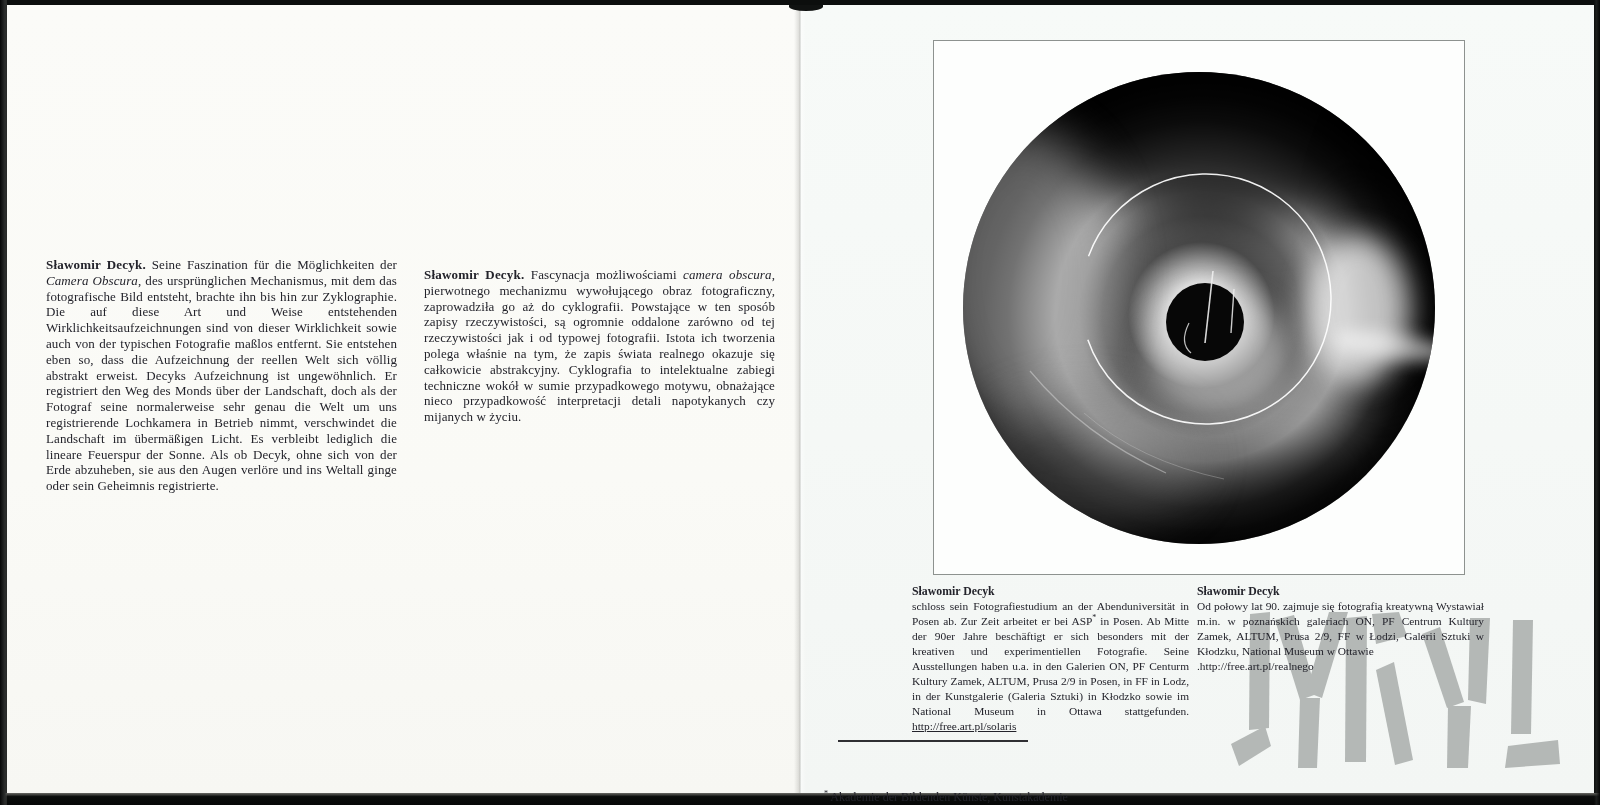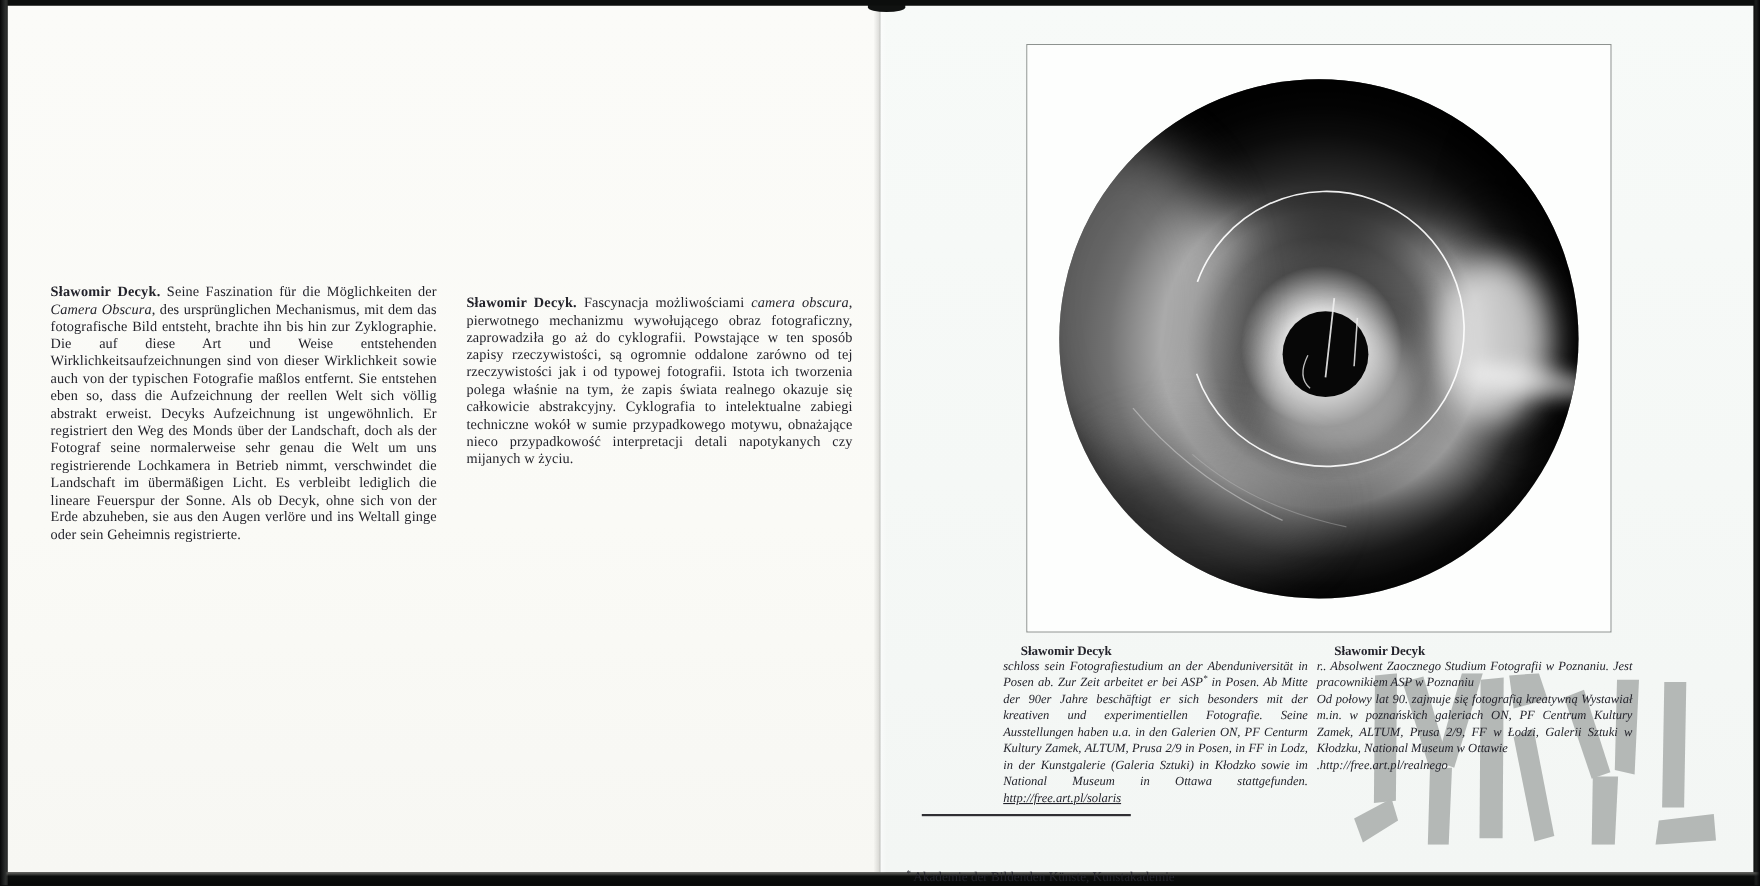--- a/index.html
+++ b/index.html
@@ -26,22 +26,22 @@
   .para-pl{left:424px;top:267px;width:351px;}
   .para b{letter-spacing:0.2px;}
   .em{font-style:italic;}
 
   .photo-frame{position:absolute;left:933px;top:40px;width:530px;height:533px;border:1px solid #8d928f;background:#fdfefd;box-sizing:content-box;}
   .photo-frame svg{display:block;width:530px;height:533px;}
 
   .bio{position:absolute;font-size:11.4px;line-height:15px;text-align:justify;z-index:3;}
   .bio-de{left:912px;top:584px;width:277px;}
   .bio-pl{left:1197px;top:584px;width:287px;}
-  .bio-heading{font-weight:bold;font-size:11.8px;margin-left:16px;}
-  .bio p{margin:0;font-style:italic;}
+  .bio-heading{font-weight:bold;font-size:11.8px;}
+  .bio p{margin:0;}
   .link-underline{text-decoration:underline;}
   sup{font-size:8px;vertical-align:super;line-height:0;}
 
   .footnote-rule{position:absolute;left:838px;top:740px;width:190px;height:1.5px;background:#2f2f33;z-index:3;}
   .footnote{position:absolute;left:824px;top:790px;width:320px;font-size:12px;line-height:15px;z-index:3;}
 
   .watermark{position:absolute;left:1225px;top:612px;width:340px;height:156px;z-index:2;}
   .watermark svg{display:block;width:340px;height:156px;}
 </style>
 </head>
@@ -138,21 +138,20 @@
   </svg>
 </div>
 
 <div class="bio bio-de">
   <div class="bio-heading">Sławomir Decyk</div>
   <p><span>schloss sein Fotografiestudium an der Abenduniversität in Posen ab. Zur Zeit arbeitet er bei ASP</span><sup>*</sup><span> in Posen. Ab Mitte der 90er Jahre beschäftigt er sich besonders mit der kreativen und experimentiellen Fotografie. Seine Ausstellungen haben u.a. in den Galerien ON, PF Centurm Kultury Zamek, ALTUM, Prusa 2/9 in Posen, in FF in Lodz, in der Kunstgalerie (Galeria Sztuki) in Kłodzko sowie im National Museum in Ottawa stattgefunden. </span><span class="link-underline">http://free.art.pl/solaris</span></p>
 </div>
 
 <div class="bio bio-pl">
   <div class="bio-heading">Sławomir Decyk</div>
-  <p>r.. Absolwent Zaocznego Studium Fotografii w Poznaniu. Jest pracownikiem ASP w Poznaniu</p>
   <p>Od połowy lat 90. zajmuje się fotografią kreatywną Wystawiał m.in. w poznańskich galeriach ON, PF Centrum Kultury Zamek, ALTUM, Prusa 2/9, FF w Łodzi, Galerii Sztuki w Kłodzku, National Museum w Ottawie</p>
   <p>.http://free.art.pl/realnego</p>
 </div>
 
 <div class="footnote-rule"></div>
 <div class="footnote">
   <sup>*</sup><span> Akademie der Bildenden Künste, Kunstakademie</span>
 </div>
 
 <div class="edge-top"></div>

